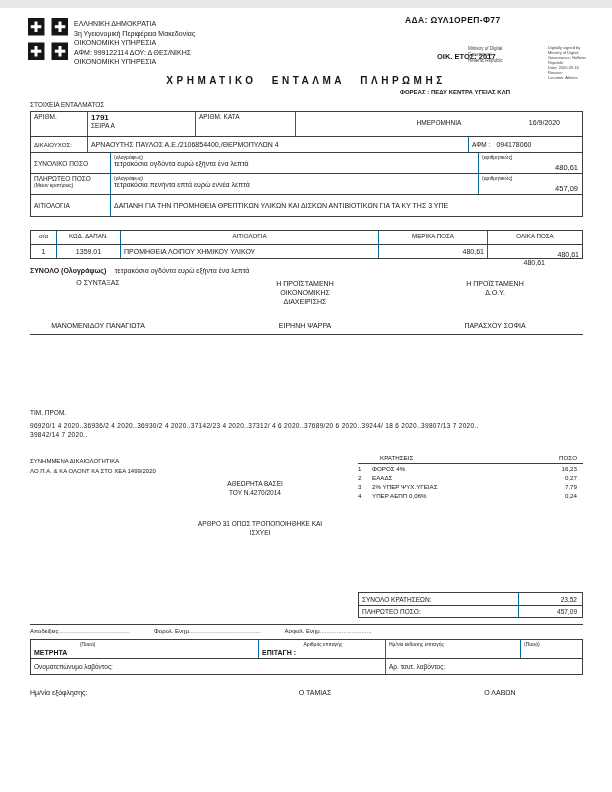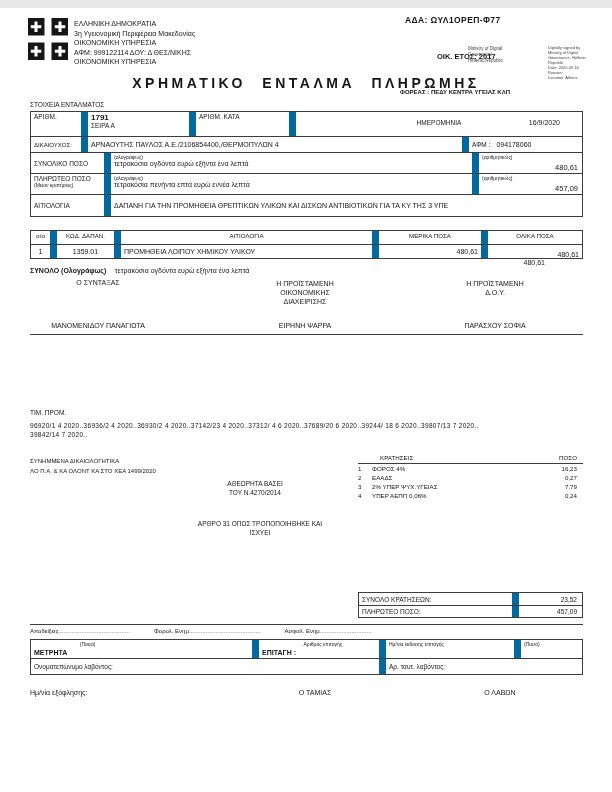--- a/index.html
+++ b/index.html
@@ -4,25 +4,25 @@
 <style>
   * { margin:0; padding:0; box-sizing:border-box; }
   html,body { background:#e8e8e8; }
   body { font-family:"Liberation Sans", sans-serif; color:#161616; }
   .page { position:relative; width:612px; height:792px; background:#ffffff; overflow:hidden; margin:8px auto; }
   .abs { position:absolute; }
   .hr { position:absolute; height:0; border-top:1px solid #3d3d3d; }
   .t { position:absolute; border:1px solid #3d3d3d; background:#fff; }
   .tr { display:flex; border-top:1px solid #3d3d3d; }
   .tr.first { border-top:none; }
-  .td { position:relative; border-right:7px solid #0369a1; padding:1px 3px; flex-shrink:0; overflow:hidden; }
+  .td { position:relative; border-right:1px solid #0369a1; padding:1px 3px; flex-shrink:0; overflow:hidden; }
   .td.last { border-right:none; flex:1; }
   .vc { display:flex; align-items:center; } .f5{font-size:5px;}
   .f6 {font-size:6px;} .f62{font-size:6.2px;} .f65{font-size:6.5px;} .f7{font-size:7px;}
-  .f75{font-size:7.5px;} .f8{font-size:8px;} .f85{font-size:8.5px;} .f9{font-size:14px;}
+  .f75{font-size:7.5px;} .f8{font-size:8px;} .f85{font-size:8.5px;} .f9{font-size:10px;}
   .b { font-weight:bold; }
   .ctr { text-align:center; }
   .rt { text-align:right; }
   .lh1 { line-height:1.15; }
   .tiny-gray { color:#444; }
   .title { letter-spacing:3.5px; word-spacing:9px; font-weight:600; }
 </style>
 </head>
 <body>
 

